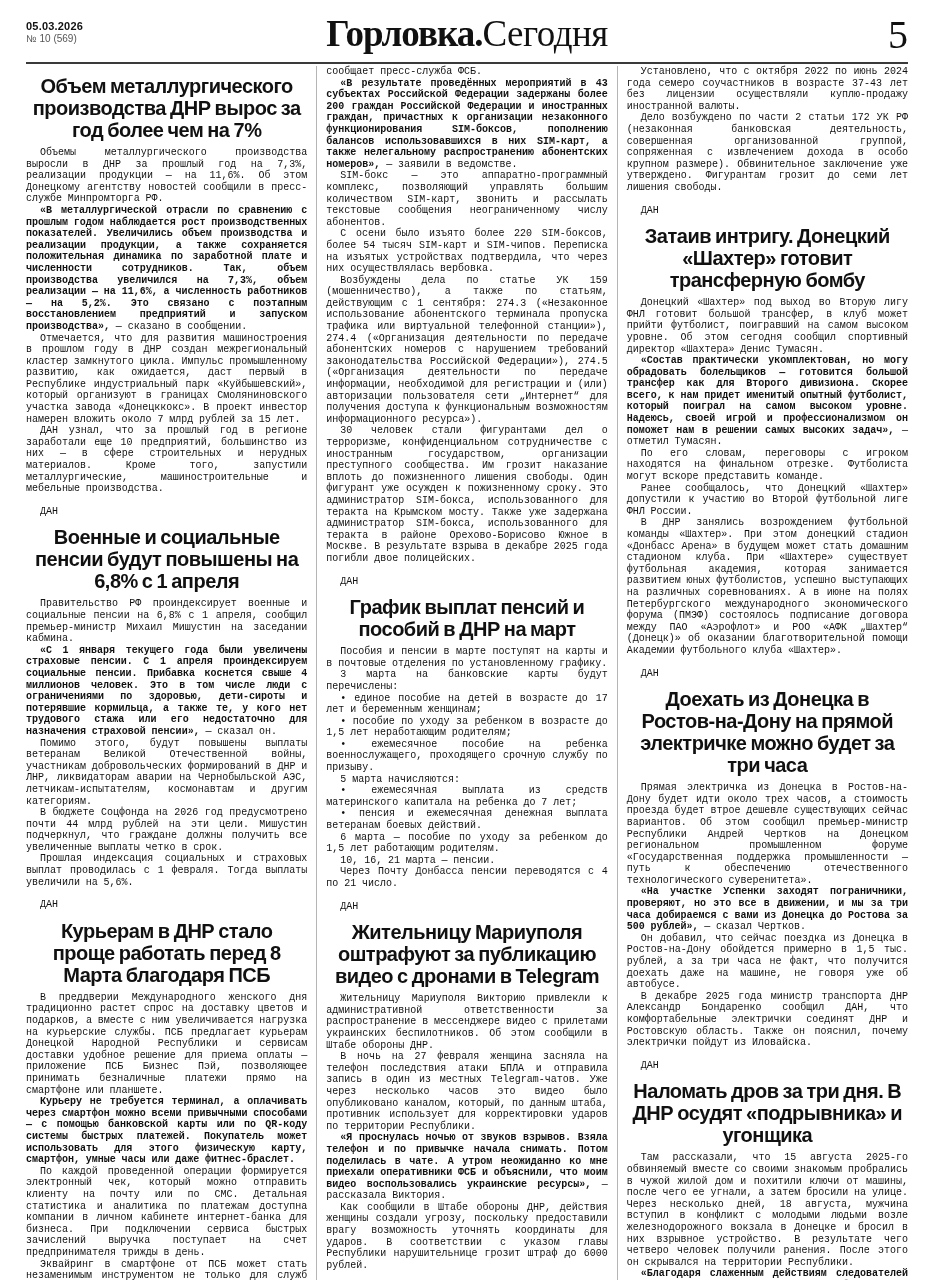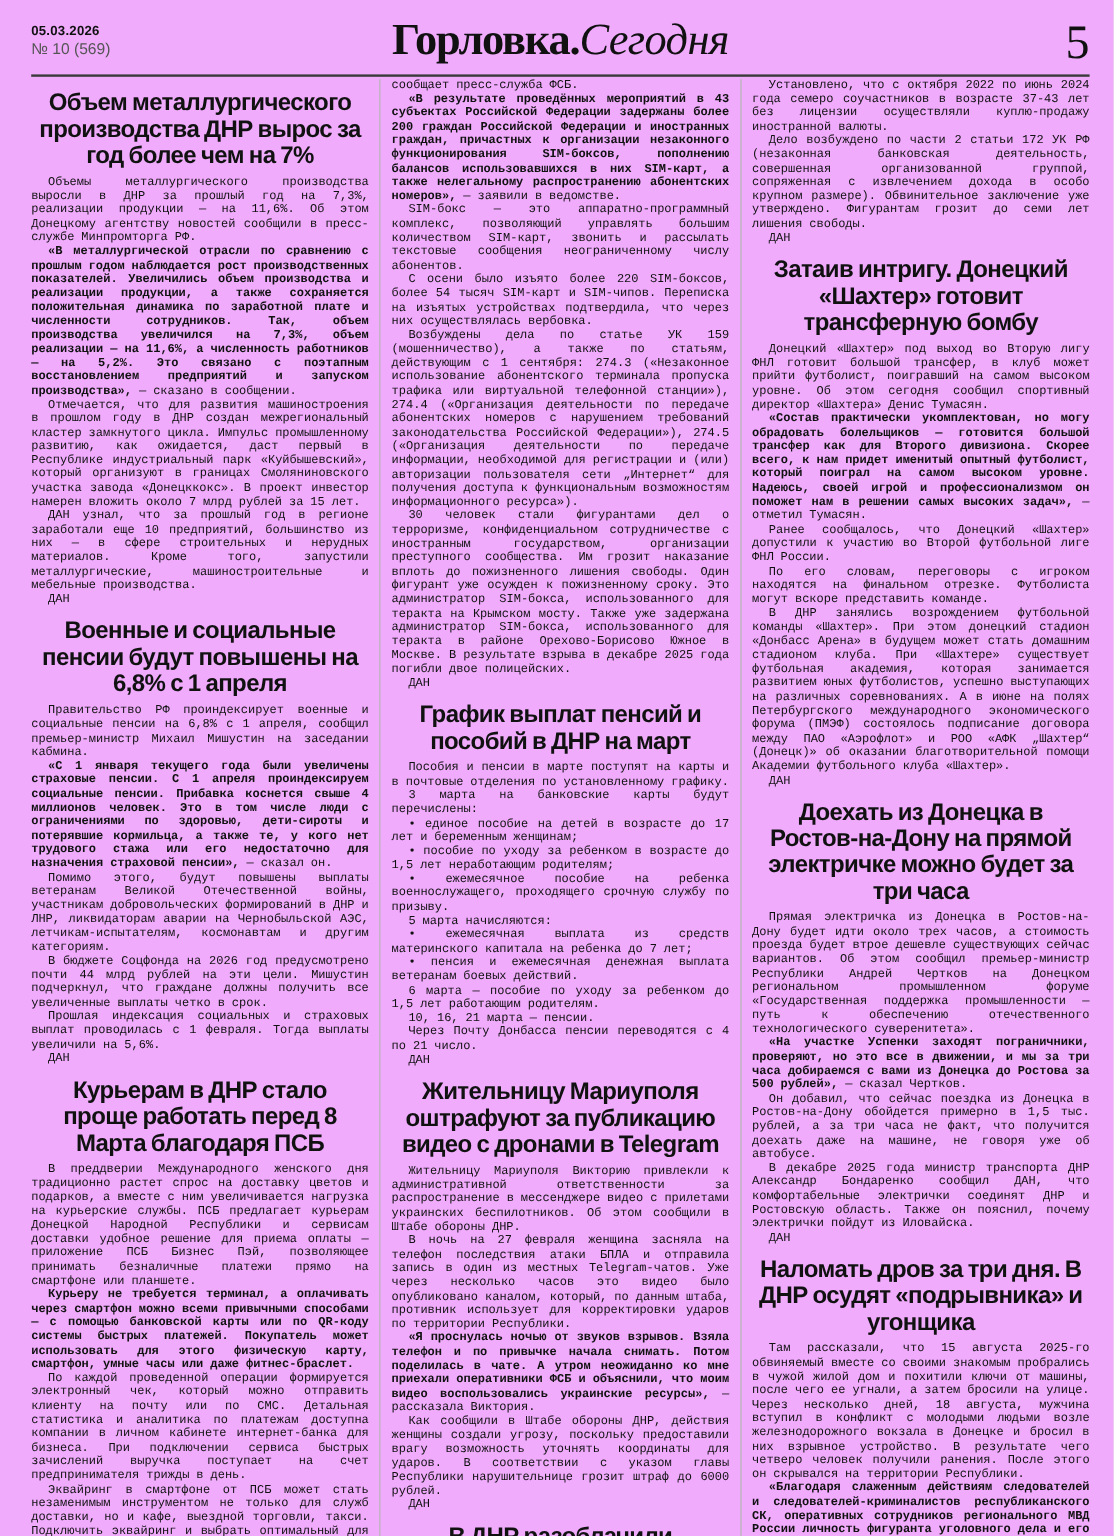--- a/index.html
+++ b/index.html
@@ -1,46 +1,46 @@
 <!DOCTYPE html>
 <html lang="ru"><head>
 <meta charset="utf-8">
 <style>
   html,body{margin:0;padding:0;background:#e8e8e8;}
   .page{
-    width:928px;height:1280px;margin:0 auto;background:#f0abfc;color:#111;
+    width:928px;height:1280px;margin:0 auto;background:#ffffff;color:#111;
     box-sizing:border-box;padding:14px 20px 10px 26px;overflow:hidden;
     font-family:"Liberation Sans", sans-serif;
   }
   header{display:flex;align-items:flex-start;}
   .issue-block{width:150px;padding-top:6px;}
   .date{font-size:11px;font-weight:bold;letter-spacing:.2px;}
-  .issue{font-size:13px;color:#555;margin-top:1px;}
+  .issue{font-size:10px;color:#555;margin-top:1px;}
   .title{flex:1;text-align:center;font-family:"Liberation Serif", serif;font-size:37px;line-height:40px;}
   .title-main{font-weight:700;letter-spacing:-1px;}
-  .title-accent{font-style:italic;font-weight:400;letter-spacing:-.5px;}
+  .title-accent{font-weight:400;letter-spacing:-.5px;}
   .pagenum{width:150px;text-align:right;font-family:"Liberation Serif", serif;font-size:40px;line-height:42px;font-weight:400;}
   .rule{border-top:2px solid #3a3a3a;margin-top:6px;}
   .columns{display:flex;margin-top:2px;}
   .col{flex:1 1 0;padding:0 9px;min-width:0;}
   .col:first-child{padding-left:0;}
   .col:last-child{padding-right:0;}
   .col + .col{border-left:1px solid #b5b5b5;}
   .headline{
     font-size:20px;line-height:22px;font-weight:800;text-align:center;
     letter-spacing:-0.5px;margin:9px 2px 6px;word-spacing:-1px;
   }
   .para{
     font-size:10px;line-height:11.6px;text-align:justify;margin:0;
     text-indent:14px;word-spacing:-0.2px;font-family:Liberation Mono, monospace;
   }
   .para.cont{text-indent:0;}
   .para.bold{font-weight:bold;}
   .para b{font-weight:bold;}
-  .sig{text-indent:14px;margin-bottom:1px;}
+  .sig{text-indent:14px;margin-bottom:1px;margin-top:11px;}
 </style>
 </head>
 <body>
 
 <div class="page">
   <header>
     <div class="issue-block">
       <div class="date">05.03.2026</div>
       <div class="issue">№ 10 (569)</div>
     </div>
@@ -102,22 +102,22 @@
         <p class="para">Группировку, занимавшуюся незаконной банковской деятельностью, разоблачили в ДНР. Об этом сообщает Прокуратура Республики.</p>
         <p class="para"><b>«Доход от незаконной банковской деятельности составил более 233 млн рублей», </b>— заявили в прокуратуре.</p>
       </div>
       <div class="col">
         <p class="para">Установлено, что с октября 2022 по июнь 2024 года семеро соучастников в возрасте 37-43 лет без лицензии осуществляли куплю-продажу иностранной валюты.</p>
         <p class="para">Дело возбуждено по части 2 статьи 172 УК РФ (незаконная банковская деятельность, совершенная организованной группой, сопряженная с извлечением дохода в особо крупном размере). Обвинительное заключение уже утверждено. Фигурантам грозит до семи лет лишения свободы.</p>
         <p class="para sig">ДАН</p>
         <h2 class="headline">Затаив интригу. Донецкий «Шахтер» готовит трансферную бомбу</h2>
         <p class="para">Донецкий «Шахтер» под выход во Вторую лигу ФНЛ готовит большой трансфер, в клуб может прийти футболист, поигравший на самом высоком уровне. Об этом сегодня сообщил спортивный директор «Шахтера» Денис Тумасян.</p>
         <p class="para"><b>«Состав практически укомплектован, но могу обрадовать болельщиков — готовится большой трансфер как для Второго дивизиона. Скорее всего, к нам придет именитый опытный футболист, который поиграл на самом высоком уровне. Надеюсь, своей игрой и профессионализмом он поможет нам в решении самых высоких задач», </b>— отметил Тумасян.</p>
+        <p class="para">По его словам, переговоры с игроком находятся на финальном отрезке. Футболиста могут вскоре представить команде.</p>
         <p class="para">Ранее сообщалось, что Донецкий «Шахтер» допустили к участию во Второй футбольной лиге ФНЛ России.</p>
-        <p class="para">По его словам, переговоры с игроком находятся на финальном отрезке. Футболиста могут вскоре представить команде.</p>
         <p class="para">В ДНР занялись возрождением футбольной команды «Шахтер». При этом донецкий стадион «Донбасс Арена» в будущем может стать домашним стадионом клуба. При «Шахтере» существует футбольная академия, которая занимается развитием юных футболистов, успешно выступающих на различных соревнованиях. А в июне на полях Петербургского международного экономического форума (ПМЭФ) состоялось подписание договора между ПАО «Аэрофлот» и РОО «АФК „Шахтер“ (Донецк)» об оказании благотворительной помощи Академии футбольного клуба «Шахтер».</p>
         <p class="para sig">ДАН</p>
         <h2 class="headline">Доехать из Донецка в Ростов-на-Дону на прямой электричке можно будет за три часа</h2>
         <p class="para">Прямая электричка из Донецка в Ростов-на-Дону будет идти около трех часов, а стоимость проезда будет втрое дешевле существующих сейчас вариантов. Об этом сообщил премьер-министр Республики Андрей Чертков на Донецком региональном промышленном форуме «Государственная поддержка промышленности — путь к обеспечению отечественного технологического суверенитета».</p>
         <p class="para"><b>«На участке Успенки заходят пограничники, проверяют, но это все в движении, и мы за три часа добираемся с вами из Донецка до Ростова за 500 рублей», </b>— сказал Чертков.</p>
         <p class="para">Он добавил, что сейчас поездка из Донецка в Ростов-на-Дону обойдется примерно в 1,5 тыс. рублей, а за три часа не факт, что получится доехать даже на машине, не говоря уже об автобусе.</p>
         <p class="para">В декабре 2025 года министр транспорта ДНР Александр Бондаренко сообщил ДАН, что комфортабельные электрички соединят ДНР и Ростовскую область. Также он пояснил, почему электрички пойдут из Иловайска.</p>
         <p class="para sig">ДАН</p>
         <h2 class="headline">Наломать дров за три дня. В ДНР осудят «подрывника» и угонщика</h2>
         <p class="para">Там рассказали, что 15 августа 2025-го обвиняемый вместе со своими знакомым пробрались в чужой жилой дом и похитили ключи от машины, после чего ее угнали, а затем бросили на улице. Через несколько дней, 18 августа, мужчина вступил в конфликт с молодыми людьми возле железнодорожного вокзала в Донецке и бросил в них взрывное устройство. В результате чего четверо человек получили ранения. После этого он скрывался на территории Республики.</p>

